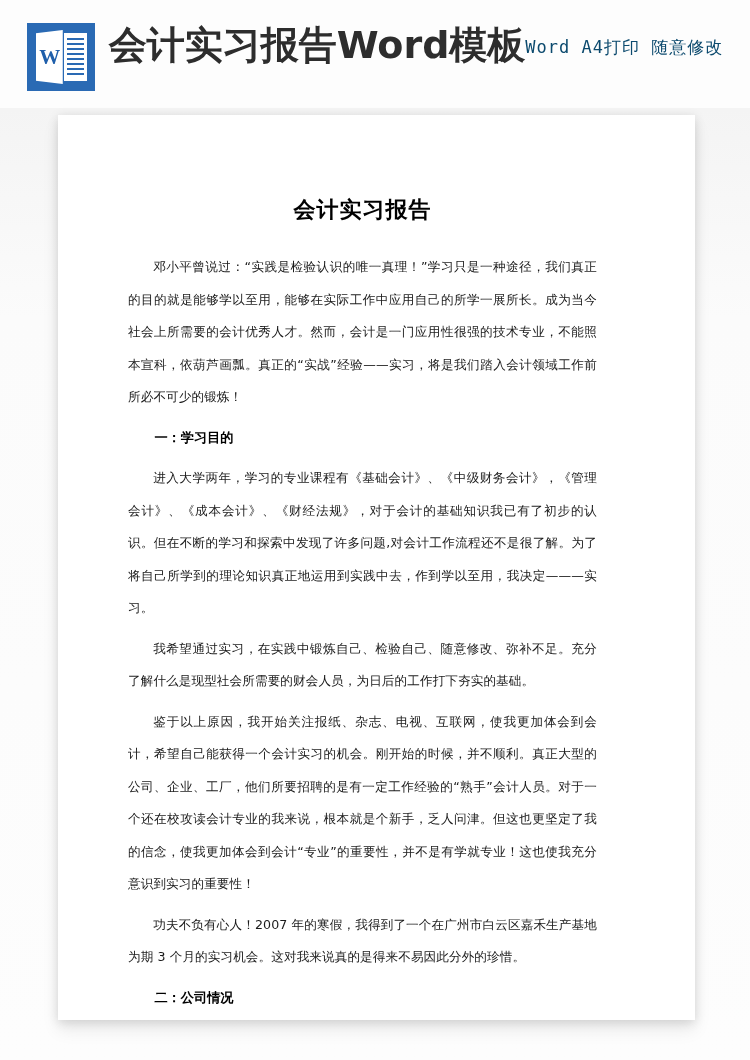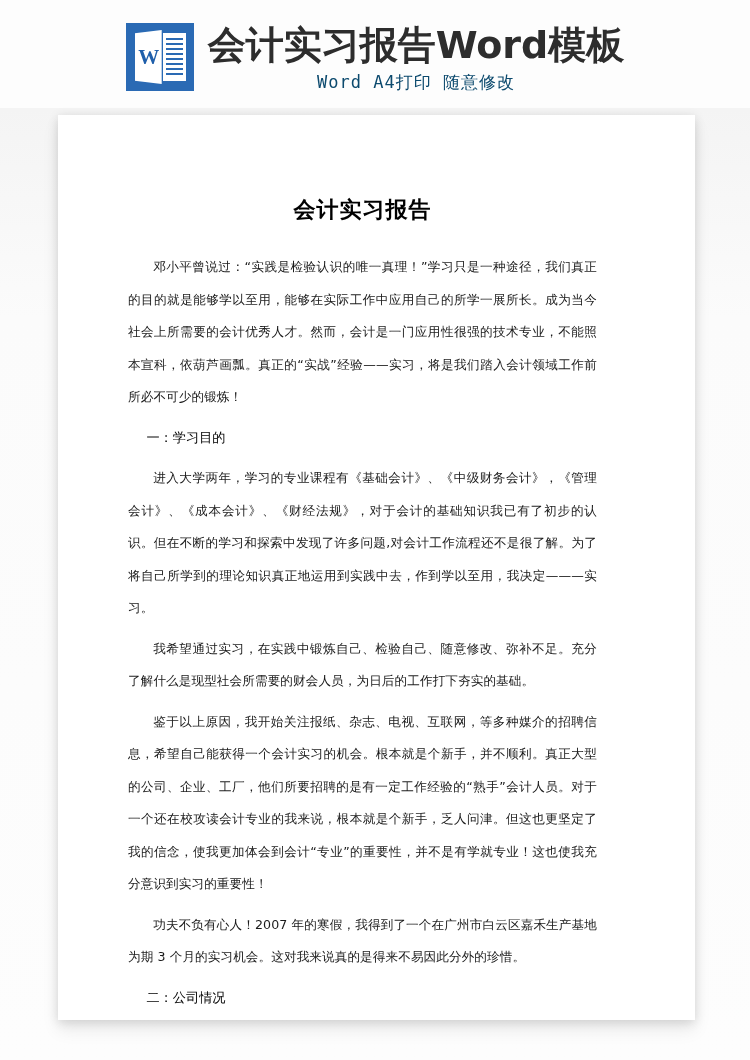--- a/index.html
+++ b/index.html
@@ -77,21 +77,20 @@
     align-items: center;
     justify-content: center;
     color: #1f5fab;
     font-weight: bold;
     font-size: 21px;
     font-family: "Liberation Serif", "DejaVu Serif", serif;
     letter-spacing: -1px;
   }
   .banner-text {
     display: flex;
-    flex-direction: column;
     align-items: center;
   }
   .banner-title {
     font-size: 38px;
     line-height: 44px;
     font-weight: bold;
     color: #2d2d2d;
     letter-spacing: 0px;
     white-space: nowrap;
     font-family: "DejaVu Sans", "Liberation Sans", sans-serif;
@@ -154,24 +153,24 @@
     text-indent: 2em;
     margin: 8px;
     font-family: "DejaVu Sans", "Liberation Sans", sans-serif;
     letter-spacing: 0.1px;
   }
   .para.first { margin-top: 26px; }
 
   .heading {
     font-size: 13.2px;
     line-height: 32.5px;
-    font-weight: normal;
+    font-weight: bold;
     color: #000000;
     text-indent: 2em;
-    margin: 0;
+    margin: 8px;
     font-family: "DejaVu Sans", "Liberation Sans", sans-serif;
   }
 </style>
 </head>
 <body>
 
 <div class="banner">
   <div class="banner-inner">
     <div class="word-icon">
       <div class="page-right">
@@ -196,19 +195,19 @@
 
 <div class="canvas">
   <div class="sheet">
     <div class="sheet-body">
       <div class="doc-title">会计实习报告</div>
       <div id="doc-blocks">
           <p class="para first">邓小平曾说过：“实践是检验认识的唯一真理！”学习只是一种途径，我们真正的目的就是能够学以至用，能够在实际工作中应用自己的所学一展所长。成为当今社会上所需要的会计优秀人才。然而，会计是一门应用性很强的技术专业，不能照本宣科，依葫芦画瓢。真正的“实战”经验——实习，将是我们踏入会计领域工作前所必不可少的锻炼！</p>
           <p class="heading">一：学习目的</p>
           <p class="para">进入大学两年，学习的专业课程有《基础会计》、《中级财务会计》，《管理会计》、《成本会计》、《财经法规》，对于会计的基础知识我已有了初步的认识。但在不断的学习和探索中发现了许多问题,对会计工作流程还不是很了解。为了将自己所学到的理论知识真正地运用到实践中去，作到学以至用，我决定———实习。</p>
           <p class="para">我希望通过实习，在实践中锻炼自己、检验自己、随意修改、弥补不足。充分了解什么是现型社会所需要的财会人员，为日后的工作打下夯实的基础。</p>
-          <p class="para">鉴于以上原因，我开始关注报纸、杂志、电视、互联网，等多种媒介的招聘信息，希望自己能获得一个会计实习的机会。根本就是个新手，并不顺利。真正大型的公司、企业、工厂，他们所要招聘的是有一定工作经验的“熟手”会计人员。对于一个还在校攻读会计专业的我来说，根本就是个新手，乏人问津。但这也更坚定了我的信念，使我更加体会到会计“专业”的重要性，并不是有学就专业！这也使我充分意识到实习的重要性！</p>
+          <p class="para">鉴于以上原因，我开始关注报纸、杂志、电视、互联网，使我更加体会到会计，希望自己能获得一个会计实习的机会。刚开始的时候，并不顺利。真正大型的公司、企业、工厂，他们所要招聘的是有一定工作经验的“熟手”会计人员。对于一个还在校攻读会计专业的我来说，根本就是个新手，乏人问津。但这也更坚定了我的信念，使我更加体会到会计“专业”的重要性，并不是有学就专业！这也使我充分意识到实习的重要性！</p>
           <p class="para">功夫不负有心人！2007 年的寒假，我得到了一个在广州市白云区嘉禾生产基地为期 3 个月的实习机会。这对我来说真的是得来不易因此分外的珍惜。</p>
           <p class="heading">二：公司情况</p>
         </div>
     </div>
   </div>
 </div>
 
 </body></html>

